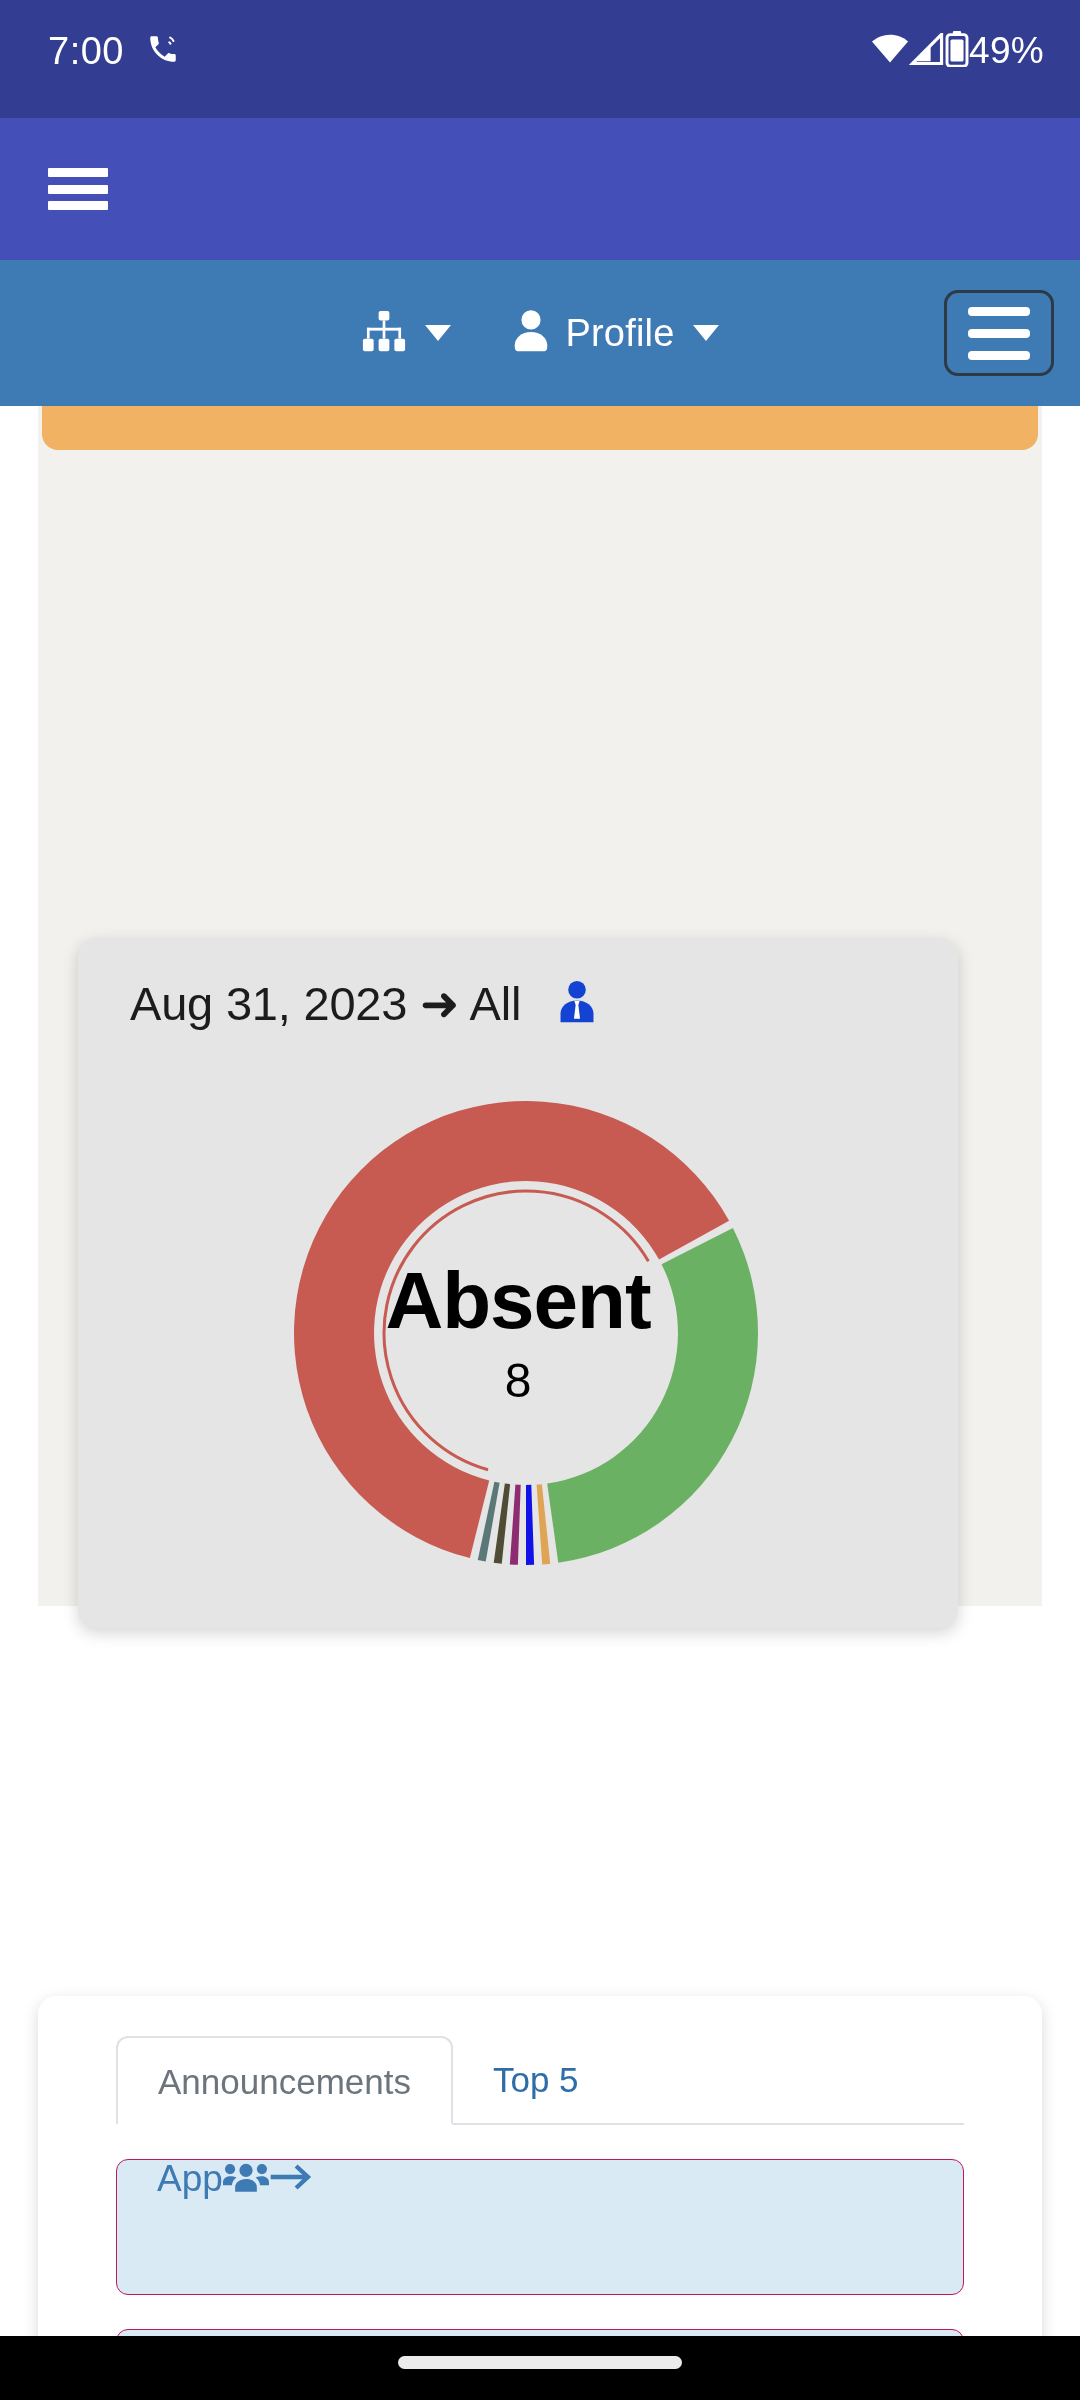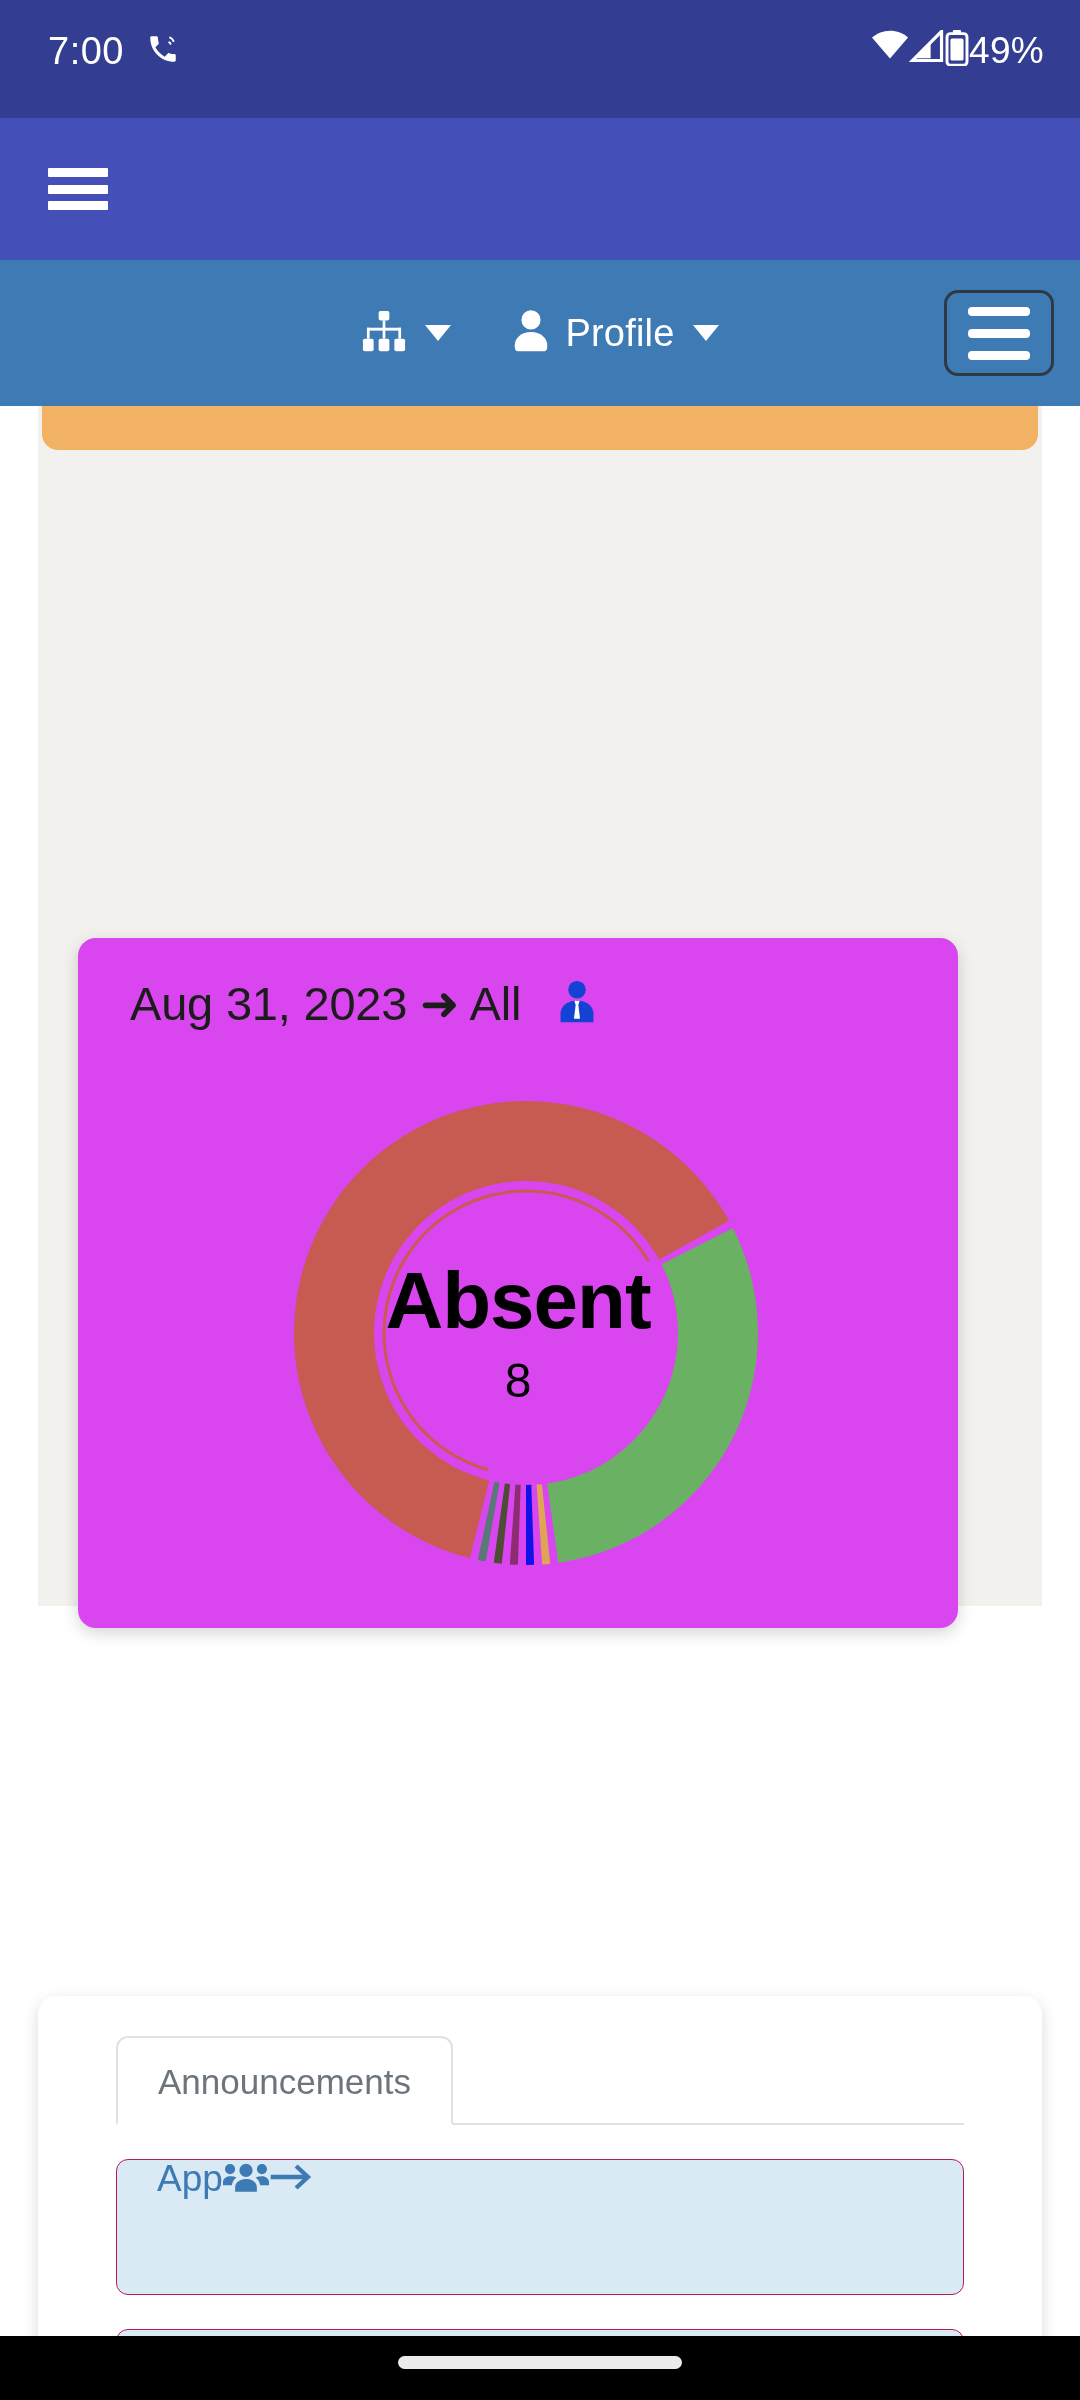--- a/index.html
+++ b/index.html
@@ -16,21 +16,21 @@
     height:118px;
     background:#333E92;
     display:flex;
     align-items:center;
     justify-content:space-between;
     padding:0 36px 16px 48px;
     color:#ffffff;
   }
   .sb-left { display:flex; align-items:center; gap:22px; }
   .sb-time { font-size:38px; font-weight:400; letter-spacing:0.5px; }
-  .sb-right { display:flex; }
+  .sb-right { display:flex; align-items:center; }
   .sb-pct { font-size:37px; font-weight:500; letter-spacing:0.3px; }
   .sb-ic { display:block; }
 
   
   #app-bar {
     height:142px;
     background:#4450B8;
     display:flex;
     align-items:center;
     padding-left:48px;
@@ -91,21 +91,21 @@
     background:#F2B263;
     border-radius:0 0 16px 16px;
     margin:0 4px;
   }
 
   
   #chart-card {
     position:absolute;
     top:532px; left:78px;
     width:880px; height:690px;
-    background:#d946ef;
+    background:#e5e5e5;
     border-radius:18px;
     box-shadow:0 5px 16px rgba(0,0,0,0.17);
   }
   #chart-card-header {
     display:flex;
     align-items:center;
     gap:34px;
     padding:38px 0 0 52px;
   }
   #chart-title-text {
@@ -309,20 +309,21 @@
         <div id="donut-center-title">Absent</div>
         <div id="donut-center-value">8</div>
       </div>
     </div>
   </div>
 
   <div id="announce-card">
 
     <div id="tabs-row">
       <div class="tab active">Announcements</div>
+      <div class="tab inactive">Top 5</div>
     </div>
 
     <div class="announce-item">
       <span class="announce-label">App</span>
       <span>
         <svg width="46" height="34" viewBox="0 0 28 20" fill="#3E7AB3">
           <circle cx="14" cy="6" r="4"></circle>
           <path d="M14 11.2c-3.9 0-6.6 2.2-6.6 5V19h13.2v-2.8c0-2.8-2.7-5-6.6-5z"></path>
           <circle cx="4.3" cy="5.2" r="3.1"></circle>
           <path d="M4.3 9.6C1.9 9.6 0 11.2 0 13.2V15h5.4c.3-2 1.3-3.7 2.8-4.7a7.8 7.8 0 0 0-3.9-.7z"></path>

